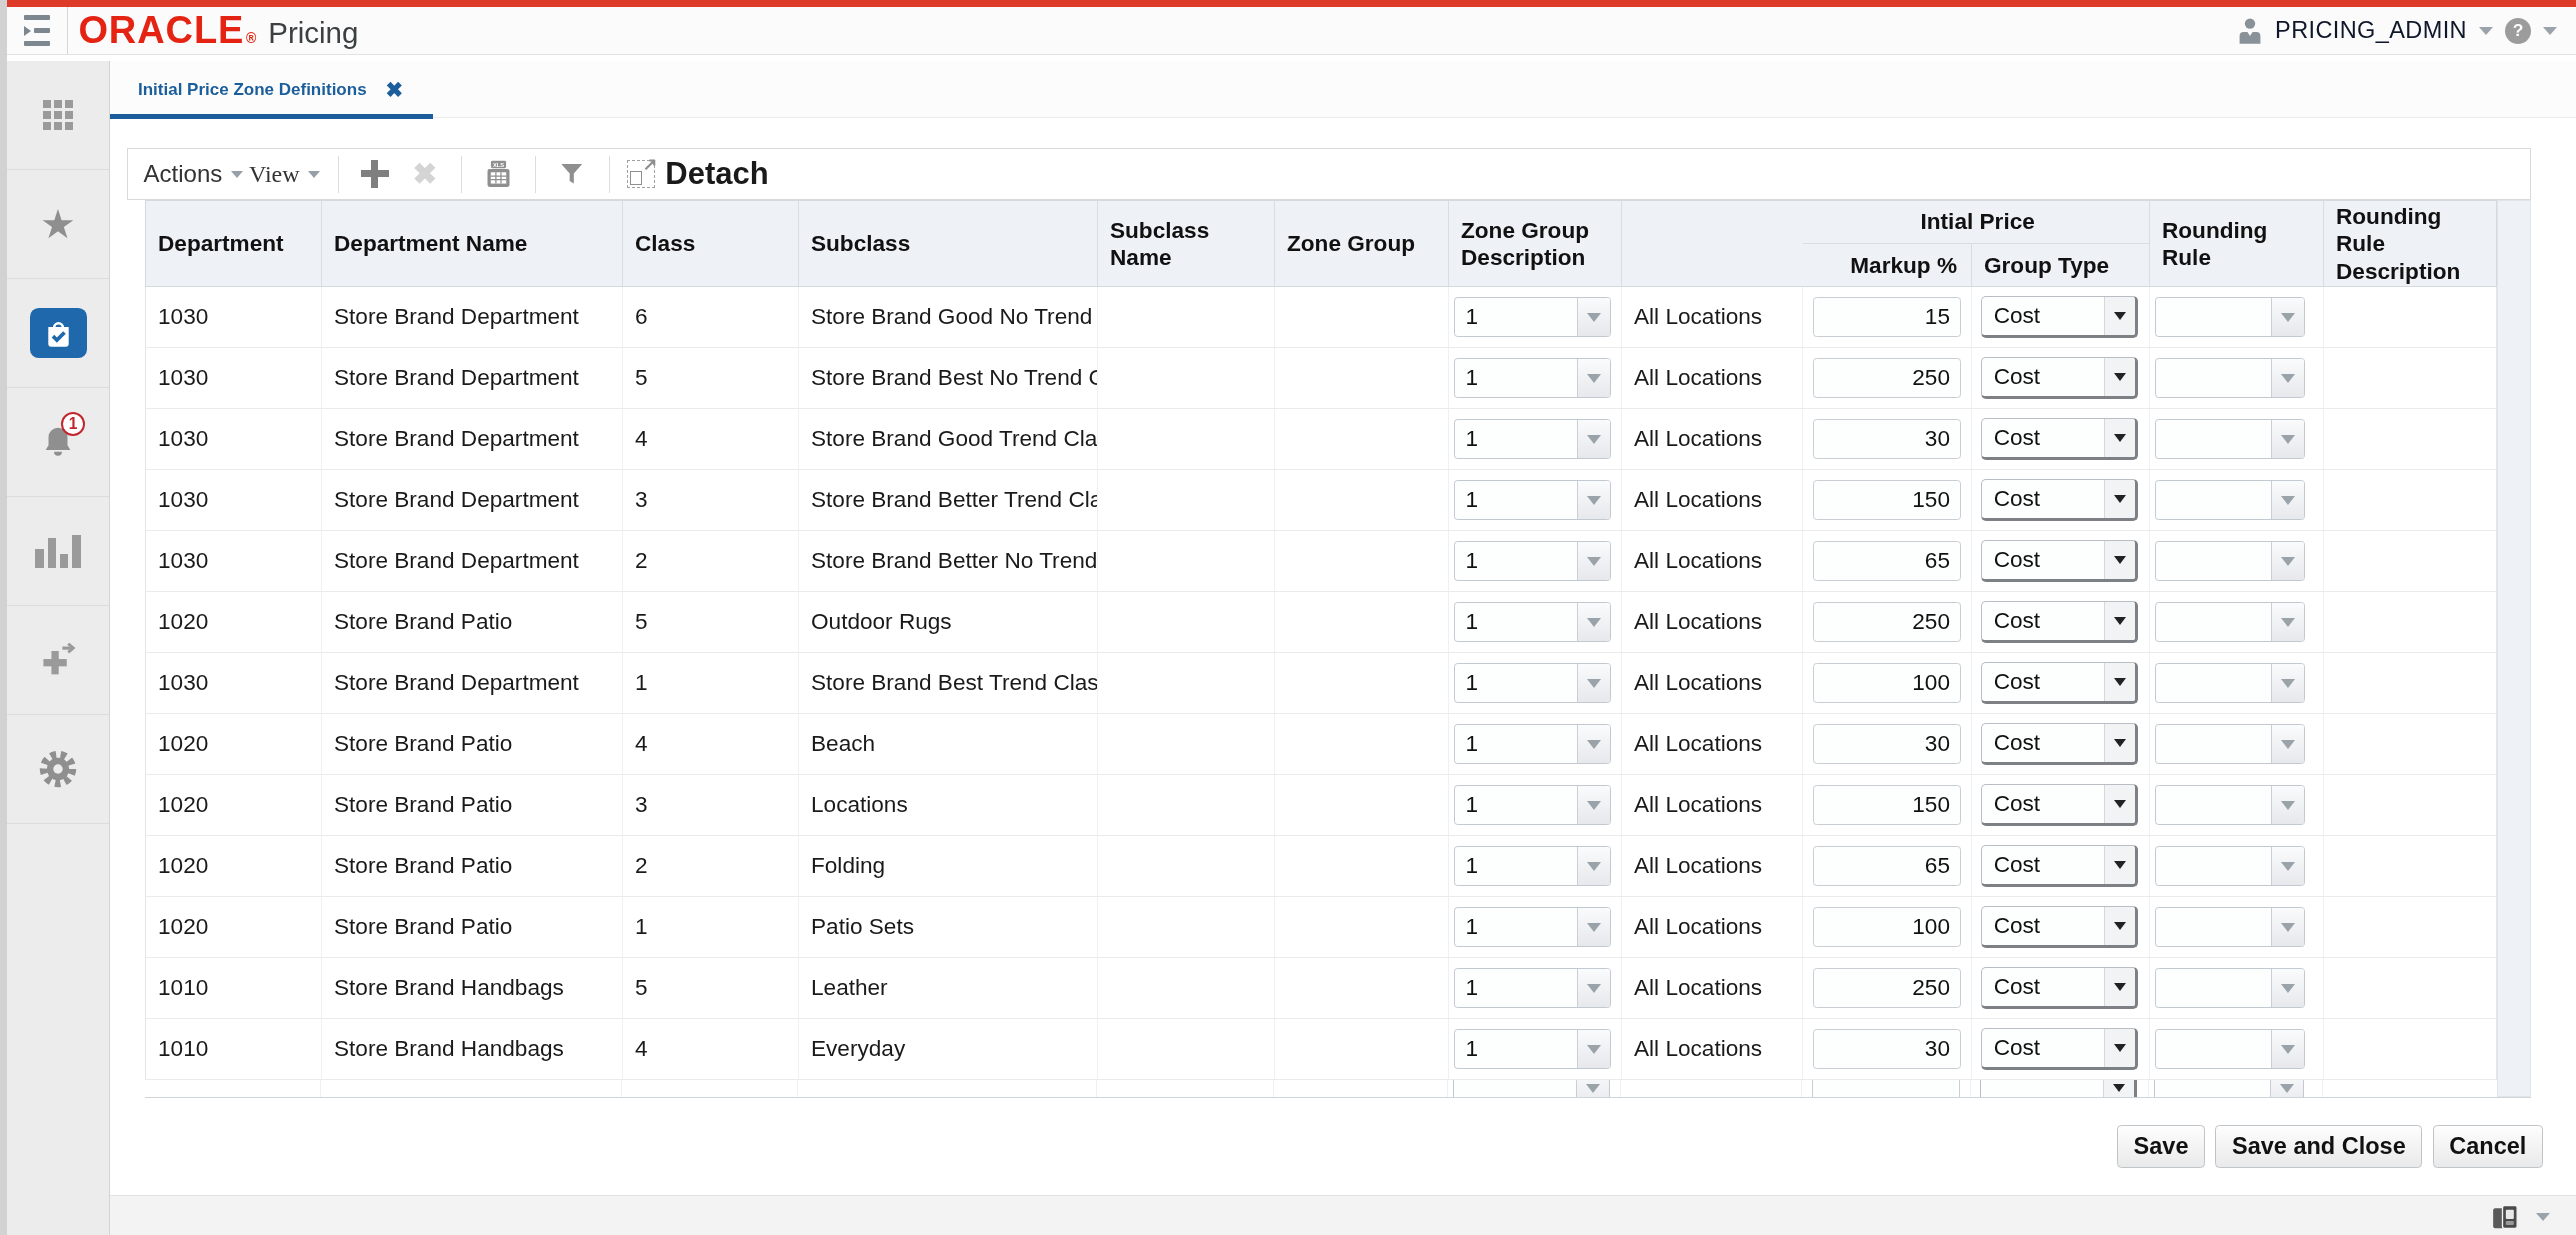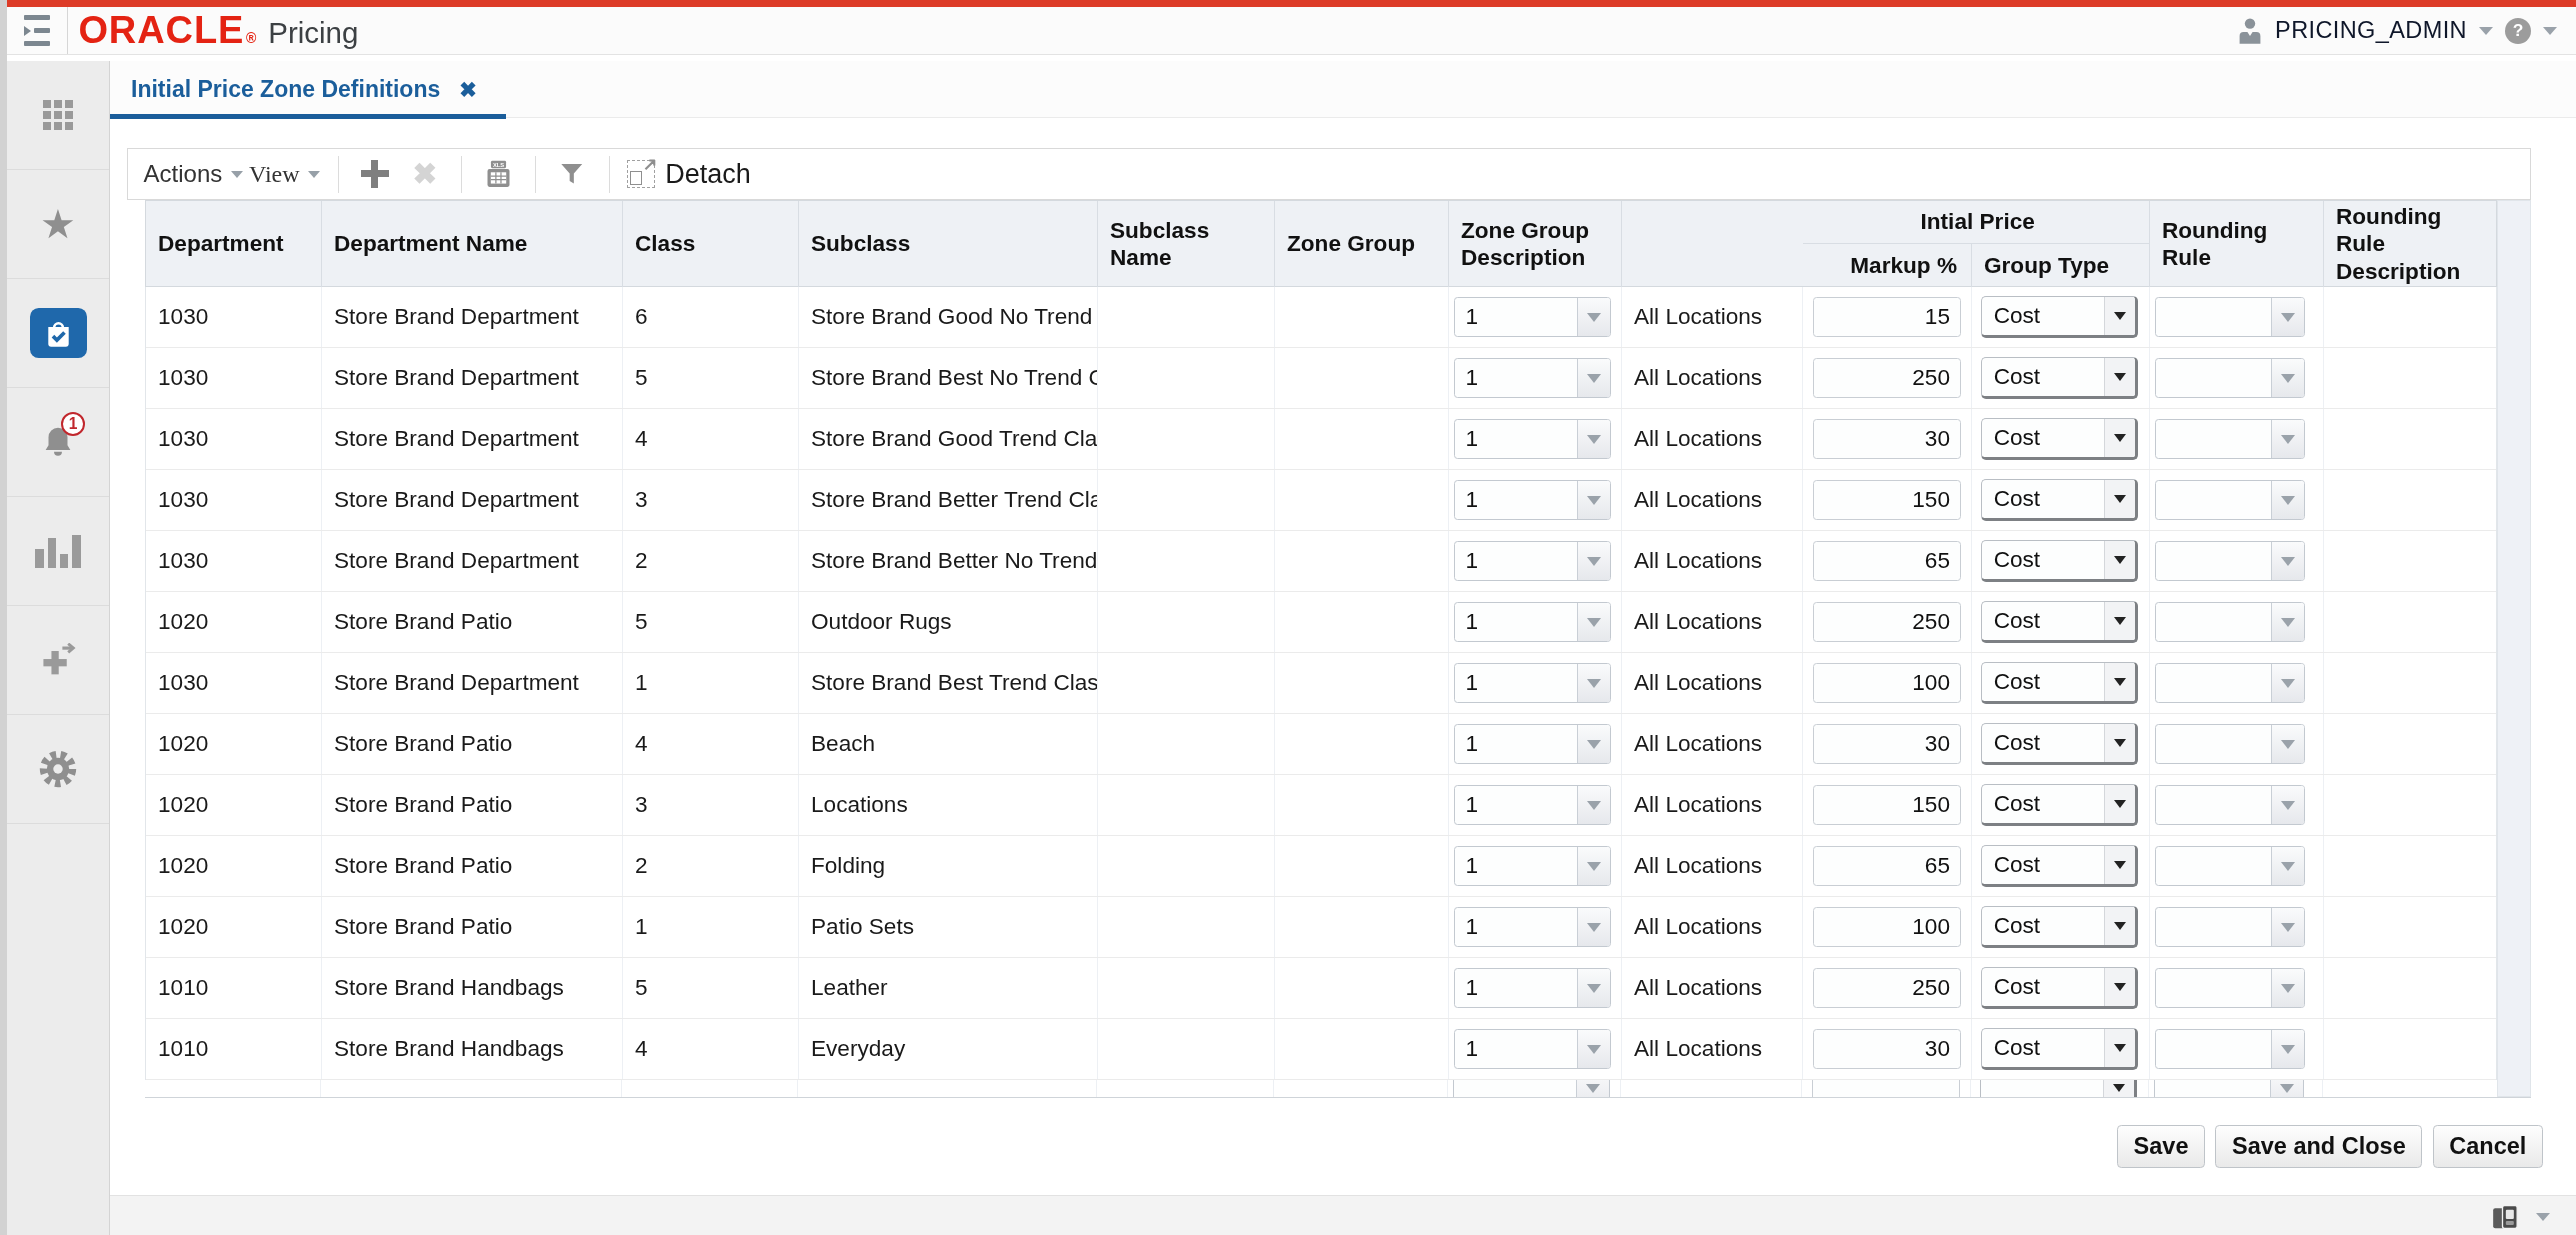--- a/index.html
+++ b/index.html
@@ -41,40 +41,40 @@
   .grid-icon span { background:#9a9a9a; }
   .star-icon { font-size:40px; color:#8f8f8f; line-height:1; }
   .active-card { width:57px; height:50px; background:#1f68ab; border-radius:8.7px; display:flex; align-items:center; justify-content:center; }
   .badge { position:absolute; top:24px; left:54px; min-width:24px; height:24px; padding:0 3.5px; background:#fff; border:2.6px solid #c1272d; border-radius:50%; color:#c1272d; font-size:15.6px; font-weight:bold; display:flex; align-items:center; justify-content:center; }
   .chart-icon { display:flex; align-items:flex-end; gap:3.5px; }
   .chart-icon span { width:8.7px; background:#9a9a9a; }
 
   
   .tabbar { left:110px; top:61px; right:0; height:57px; background:#fcfcfc; border-bottom:0.9px solid #ebebeb; }
   .tab { position:absolute; left:0; top:0; height:57px; display:flex; align-items:center; padding:0 29.5px 0 21px; gap:19px; cursor:pointer; }
-  .tab-label { font-size:23px; font-weight:bold; color:#1b5e9b; }
+  .tab-label { font-size:17px; font-weight:bold; color:#1b5e9b;margin-left:7px; }
   .tab-close { font-size:21px; font-weight:bold; color:#1b5e9b; cursor:pointer; }
   .tab-underline { position:absolute; left:0; bottom:-0.9px; width:100%; height:5.2px; background:#1b5e9b; }
 
   
   .toolbar { left:127px; top:148px; width:2404px; height:52px; background:#fff; border:0.9px solid #d9d9d9; display:flex; align-items:center; }
   .tb-menu { display:flex; align-items:center; gap:8.7px; margin-left:15.6px; cursor:pointer; }
   .tb-menu-label { font-size:24px; color:#333; }
   .tri-menu { width:0; height:0; border-left:6px solid transparent; border-right:6px solid transparent; border-top:7.8px solid #97a0a8; }
   .tb-sep { width:0.9px; height:37px; background:#dcdcdc; margin:0 17.4px; }
   .icon-btn { display:flex; align-items:center; justify-content:center; width:38px; height:38px; cursor:pointer; }
   .plus-icon { position:relative; width:28px; height:28px; }
   .plus-icon::before { content:""; position:absolute; left:0; top:10.4px; width:28px; height:7px; background:#7f7f7f; }
   .plus-icon::after { content:""; position:absolute; left:10.4px; top:0; width:7px; height:28px; background:#7f7f7f; }
   .x-icon { font-size:29.5px; font-weight:bold; color:#d4d4d4; line-height:1; }
   .detach-btn { display:flex; align-items:center; gap:10.4px; cursor:pointer; }
   .detach-frame { position:relative; width:28px; height:28px; border:1.7px dashed #a0a0a0; }
   .detach-inner { position:absolute; left:1.7px; bottom:1.7px; width:12px; height:14px; border:1.7px solid #8f8f8f; background:#fff; }
   .detach-arrow { position:absolute; right:-3.5px; top:-7px; font-size:17.4px; font-weight:bold; color:#8f8f8f; }
-  .detach-label { font-size:27px; font-weight:normal; color:#1a1a1a; }
+  .detach-label { font-size:31px; font-weight:bold; color:#1a1a1a; }
 
   
   .tablewrap { left:145px; top:200px; width:2386px; height:897px; }
   .grid-cols { display:grid; grid-template-columns:176px 301px 176px 299px 177px 174px 173px 181px 169px 178px 174px 176px; }
   .thead { border:0.9px solid #d4d9de; background:#eef1f5; height:87px; grid-template-rows:43px 43px; width:2352px; }
   .th { font-size:22.6px; font-weight:bold; color:#111; padding:0 8.7px 0 12px; border-right:0.9px solid #d8dde3; display:flex; align-items:center; grid-row:1/3; line-height:1.2; }
   .th.group { grid-row:1/2; grid-column:9/11; justify-content:center; border-bottom:0.9px solid #d8dde3; }
   .th.sub { grid-row:2/3; }
   .th.right { justify-content:flex-end; padding-right:14px; }
   .tbody { width:2352px; border-left:0.9px solid #e2e6ea; border-right:0.9px solid #e2e6ea; }

